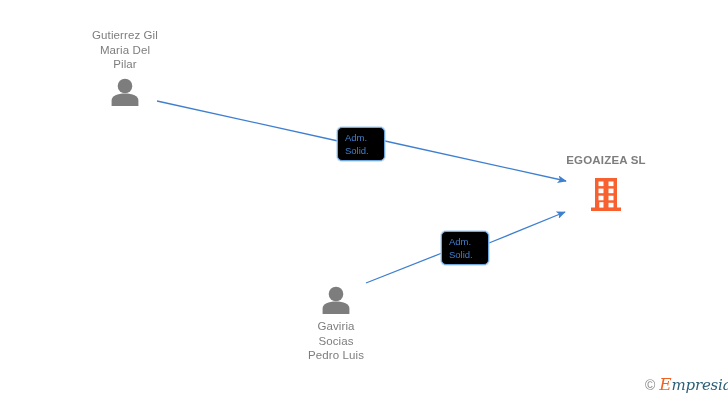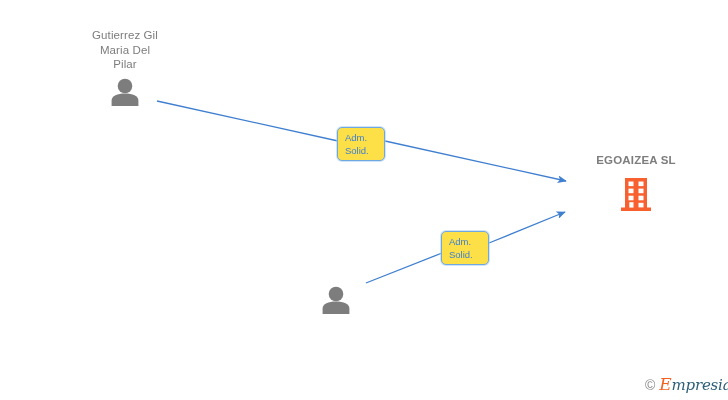--- a/index.html
+++ b/index.html
@@ -51,21 +51,21 @@
   #person-top .person-icon { margin-top: 6px; }
   #person-bottom {
     left: 261px;
     top: 286px;
   }
   #person-bottom .person-label { margin-top: 5px; }
 
   
   #company-node {
     position: absolute;
-    left: 561px;
+    left: 531px;
     top: 153px;
     width: 150px;
     text-align: center;
   }
   #company-node .company-label {
     font-size: 11.5px;
     font-weight: bold;
     color: #7d7d7d;
     letter-spacing: 0.2px;
     line-height: 14px;
@@ -76,21 +76,21 @@
   }
 
   
   .rel-chip {
     position: absolute;
     width: 48px;
     height: 34px;
     box-sizing: border-box;
     border: 1px solid #6fa8e0;
     border-radius: 5px;
-    background: #fde047;
+    background: #000000;
     box-shadow: 0 0 0 1px rgba(170, 205, 240, 0.55);
     color: #3f7fd0;
     font-size: 9.5px;
     line-height: 13px;
     padding: 3px 0 0 7px;
     text-align: left;
   }
   .rel-chip span { display: block; }
   #rel-chip-1 { left: 337px; top: 127px; }
   #rel-chip-2 { left: 441px; top: 231px; }
@@ -149,20 +149,23 @@
       <circle cx="15" cy="8" r="7.3" fill="#7d7d7d"></circle>
       <path d="M1.6,28 L1.6,22.5 C1.6,18.2 7.4,15.6 15,15.6 C22.6,15.6 28.4,18.2 28.4,22.5 L28.4,28 Z" fill="#7d7d7d"></path>
     </svg>
   </div>
 
   <div class="person-node" id="person-bottom">
     <svg class="person-icon" width="30" height="28" viewBox="0 0 30 28">
       <circle cx="15" cy="8" r="7.3" fill="#7d7d7d"></circle>
       <path d="M1.6,28 L1.6,22.5 C1.6,18.2 7.4,15.6 15,15.6 C22.6,15.6 28.4,18.2 28.4,22.5 L28.4,28 Z" fill="#7d7d7d"></path>
     </svg>
+    <div class="person-label">Gaviria
+Socias
+Pedro Luis</div>
   </div>
 
   <div id="company-node">
     <div class="company-label">EGOAIZEA SL</div>
     <svg class="company-icon" width="30" height="33" viewBox="0 0 30 33">
       <rect x="4" y="0" width="22" height="30" fill="#f96030"></rect>
       <rect x="0" y="29.5" width="30" height="3.5" fill="#f96030"></rect>
       <rect x="7.5" y="3.5" width="5" height="4.6" fill="#ffffff"></rect>
       <rect x="17.5" y="3.5" width="5" height="4.6" fill="#ffffff"></rect>
       <rect x="7.5" y="10.6" width="5" height="4.6" fill="#ffffff"></rect>

